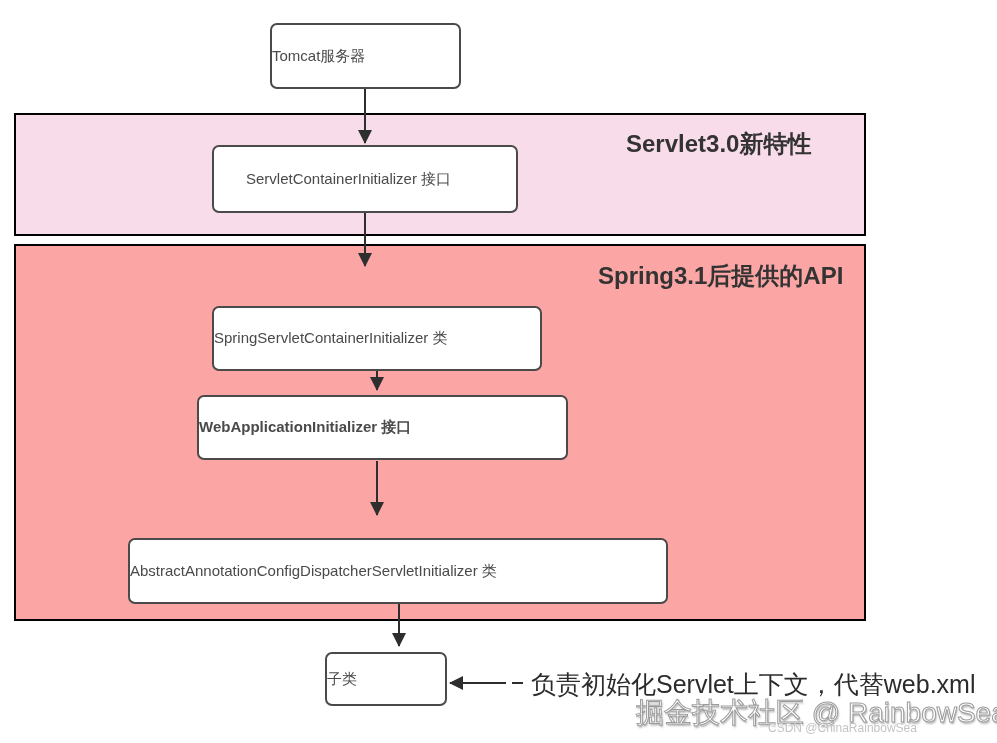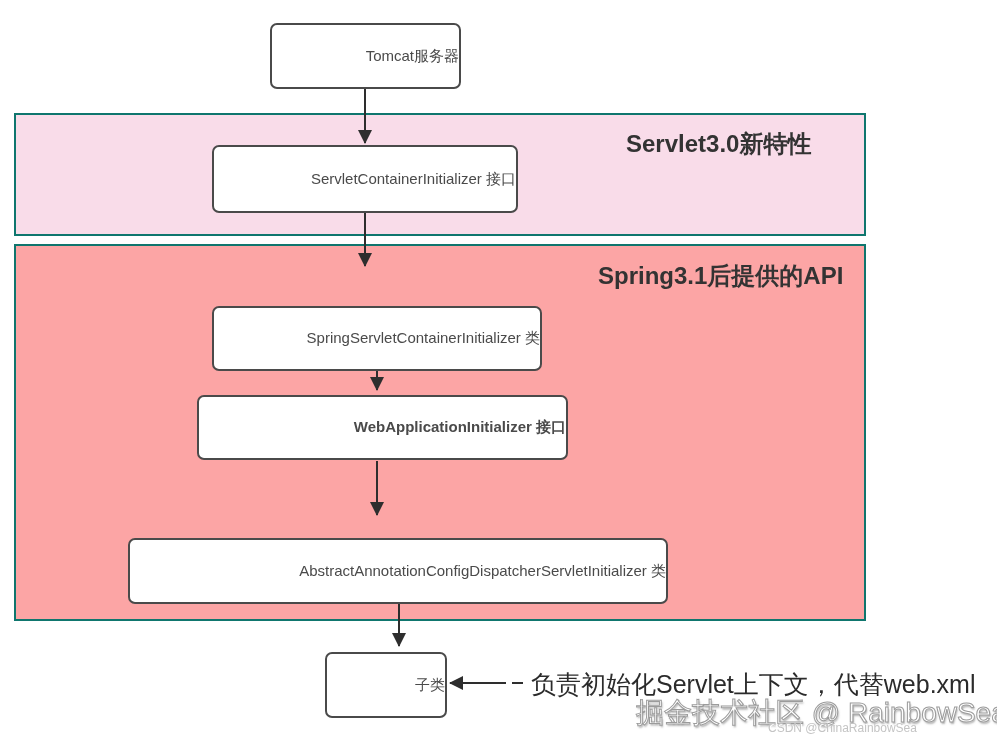--- a/index.html
+++ b/index.html
@@ -7,21 +7,21 @@
     width: 997px; height: 743px;
     background: #ffffff;
     font-family: "Liberation Sans", "DejaVu Sans", sans-serif;
     overflow: hidden;
   }
   .canvas { position: relative; width: 997px; height: 743px; background: #ffffff; }
 
   .region {
     position: absolute;
     box-sizing: border-box;
-    border: 2px solid #0f766e;
+    border: 2px solid #000000;
   }
   .region-servlet { left: 14px; top: 113px; width: 852px; height: 123px; background: #f9dce9; }
   .region-spring  { left: 14px; top: 244px; width: 852px; height: 377px; background: #fca5a5; }
   .region-title {
     position: absolute;
     font-size: 24px;
     font-weight: bold;
     color: #333333;
     white-space: nowrap;
   }
@@ -29,31 +29,31 @@
   .region-spring  .region-title { left: 582px; top: 14px; }
 
   .node {
     position: absolute;
     box-sizing: border-box;
     background: #ffffff;
     border: 2px solid #4a4a4a;
     border-radius: 7px;
     display: flex;
     align-items: center;
-    justify-content: flex-end;
+    justify-content: flex-start;
     font-size: 15px;
     color: #4a4a4a;
     white-space: nowrap;
   }
   .node-tomcat   { left: 270px; top: 23px;  width: 191px; height: 66px; }
   .node-sci      { left: 212px; top: 145px; width: 306px; height: 68px; padding-left: 32px; }
   .node-ssci     { left: 212px; top: 272px; width: 330px; height: 65px; margin-top: 34px; }
   .node-wai      { left: 197px; top: 395px; width: 371px; height: 65px; font-weight: bold; }
   .node-aacdsi   { left: 128px; top: 538px; width: 540px; height: 66px; }
-  .node-subclass { left: 325px; top: 652px; width: 122px; height: 66px; }
+  .node-subclass { left: 325px; top: 652px; width: 122px; height: 54px; }
 
   .arrow-layer {
     position: absolute;
     left: 0; top: 0;
     width: 997px; height: 743px;
     pointer-events: none;
   }
 
   .annotation {
     position: absolute;

